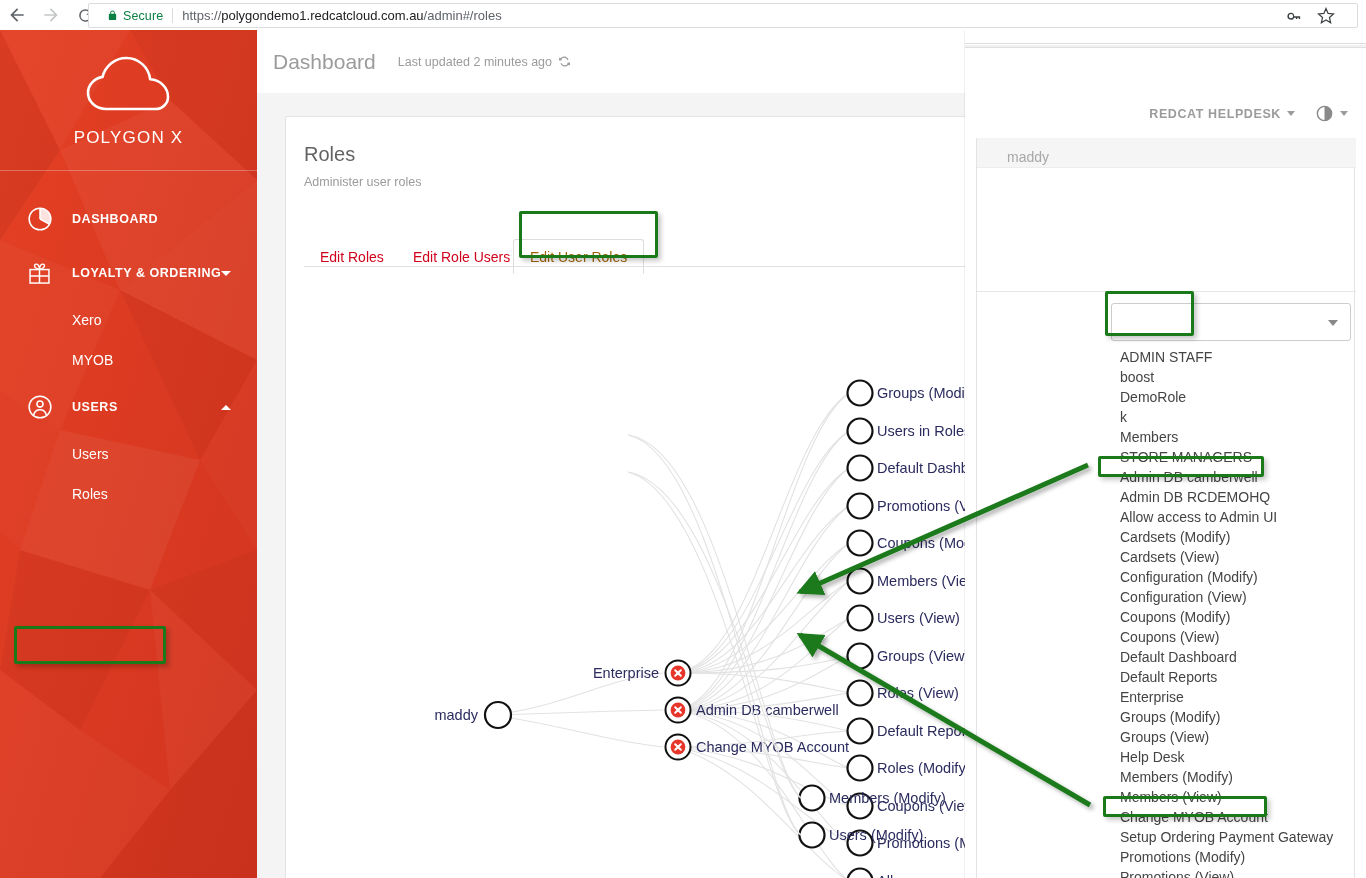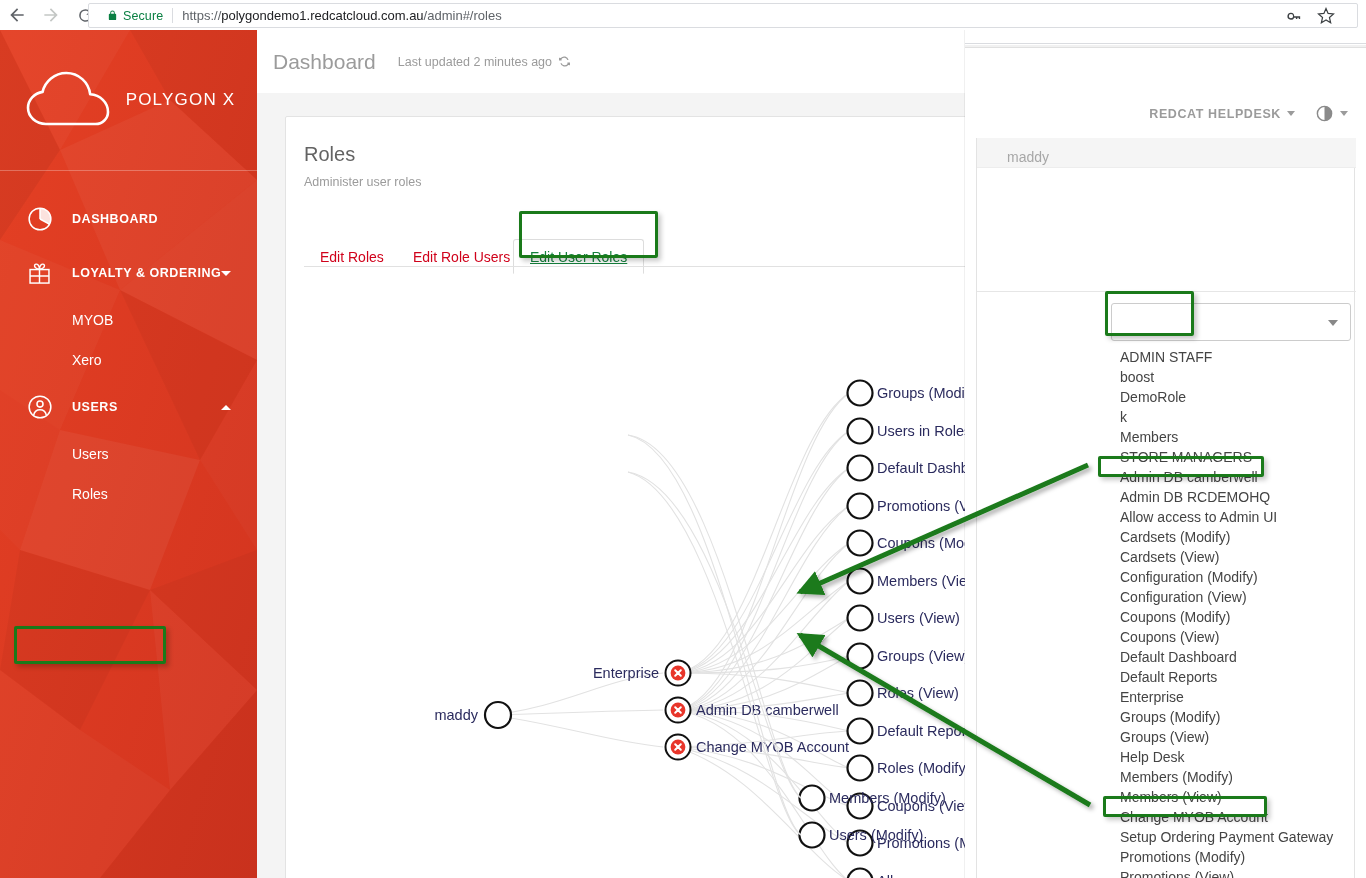--- a/index.html
+++ b/index.html
@@ -35,21 +35,21 @@
   .omni-right { margin-left: auto; display: flex; align-items: center; gap: 14px; padding-right: 4px; }
   .omni-right .ico { color: #3c4043; display: flex; align-items: center; }
 
   
   .sidebar {
     position: absolute; left: 0; top: 30px; width: 257px; height: 848px;
     background: #e03a23; overflow: hidden;
   }
   .sidebar .facets { position: absolute; inset: 0; }
   .brand {
-    position: relative; height: 140px; display: flex; 
+    position: relative; height: 140px; display: flex; flex-direction: column;
     align-items: center; justify-content: center; gap: 10px;
   }
   .brand-name {
     color: #fff; font-size: 17px; letter-spacing: 1.2px; font-weight: 400;
   }
   .brand-rule {
     position: absolute; left: 0; top: 140px; width: 257px; height: 1px;
     background: rgba(255,255,255,.28);
   }
   .nav { position: relative; padding-top: 22px; }
@@ -95,22 +95,22 @@
   }
   .card-title { position: absolute; left: 18px; top: 26px; font-size: 20px; color: #636363; font-weight: 400; }
   .card-sub  { position: absolute; left: 18px; top: 58px; font-size: 12.5px; color: #9b9b9b; }
 
   .tabs { position: absolute; left: 18px; top: 114px; width: 1020px; height: 35px; }
   .tab {
     position: absolute; top: 8px; height: 35px; display: flex; align-items: center;
     padding: 0 16px; font-size: 14px; color: #d0021b; cursor: pointer;
   }
   .tab.active {
-    color: #15803d; background: #fff;
-    border: 1px solid #ddd; border-bottom-color: #fff; border-radius: 3px 3px 0 0; text-decoration: underline;
+    color: #a16207; background: #fff;
+    border: 1px solid #ddd; border-bottom-color: #fff; border-radius: 3px 3px 0 0;
   }
   .tabs-rule {
     position: absolute; left: 18px; top: 149px; width: 1020px; height: 1px; background: #e1e1e1;
   }
 
   
   .graph { position: absolute; left: 18px; top: 158px; width: 1020px; height: 620px; }
   .graph svg { display: block; }
   .node-label {
     font-family: "Liberation Sans", sans-serif; font-size: 14.5px; fill: #2b2b5e;
@@ -263,24 +263,24 @@
             <path d="M12 8.5v12M3.6 14.3h16.8" stroke="currentColor" stroke-width="1.3"></path>
             <path d="M12 8.2c-2.4-.2-4.6-1.6-4.4-3.3.2-1.5 2.2-1.6 3.2-.5.8.9 1.2 2.4 1.2 3.8zM12 8.2c2.4-.2 4.6-1.6 4.4-3.3-.2-1.5-2.2-1.6-3.2-.5-.8.9-1.2 2.4-1.2 3.8z" fill="none" stroke="currentColor" stroke-width="1.3"></path>
           </svg>
         </span>
         <span class="ni-label">LOYALTY &amp; ORDERING</span>
         <span class="caret down"></span>
       </div>
 
 
       <div class="sub-item">
+        <span>Xero</span>
+      </div>
+      <div class="sub-item">
         <span>MYOB</span>
-      </div>
-      <div class="sub-item">
-        <span>Xero</span>
       </div>
 
 
       <div class="nav-item">
         <span class="ni-icon">
           <svg width="28" height="28" viewBox="0 0 24 24">
             <circle cx="12" cy="12" r="9.3" fill="none" stroke="currentColor" stroke-width="1.3"></circle>
             <circle cx="12" cy="9.5" r="2.6" fill="none" stroke="currentColor" stroke-width="1.3"></circle>
             <path d="M6.6 19c.6-3 2.8-4.6 5.4-4.6S16.8 16 17.4 19" fill="none" stroke="currentColor" stroke-width="1.3"></path>
           </svg>

